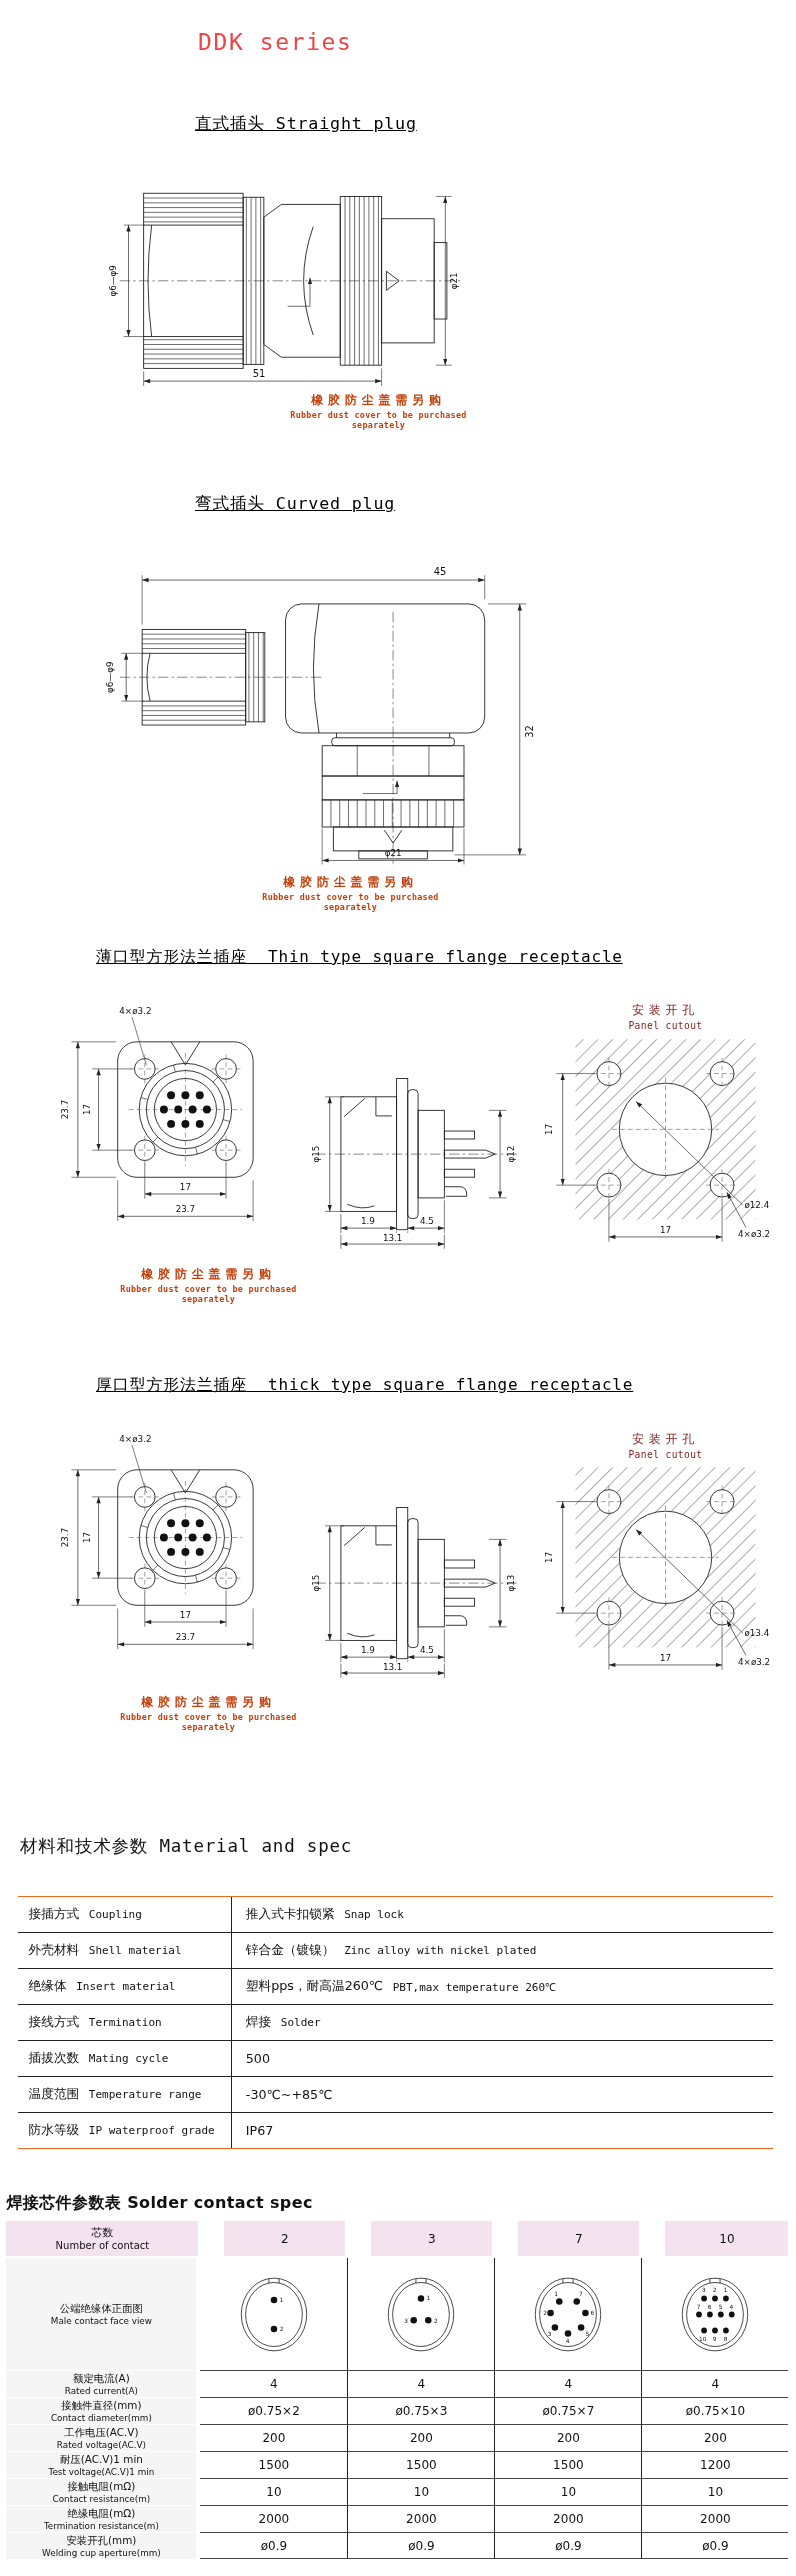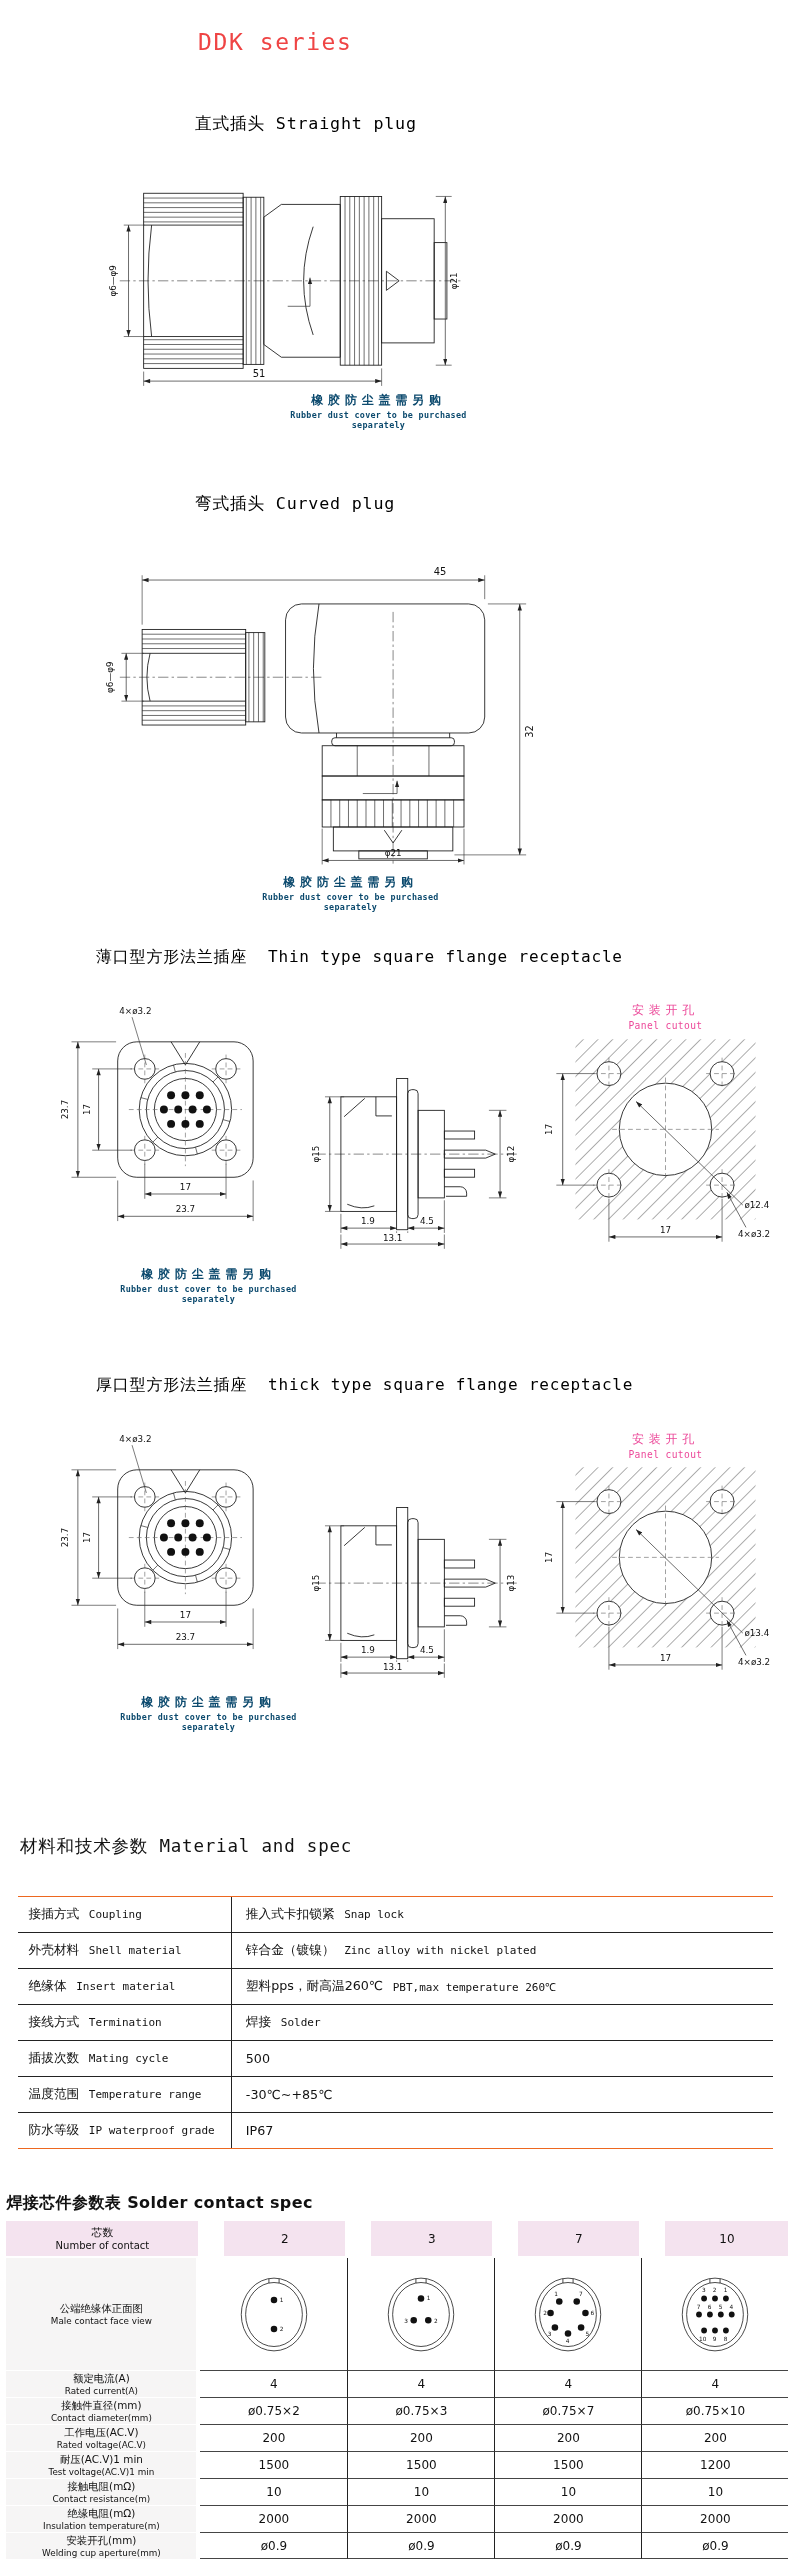--- a/index.html
+++ b/index.html
@@ -1,25 +1,25 @@
 <!DOCTYPE html>
 <html style="font-size:12.7px"><head>
 <meta charset="utf-8">
 <style>
   html,body{margin:0;padding:0;background:#fff;}
   body{width:797px;font-family:"DejaVu Sans",sans-serif;color:#111;}
   #page{position:relative;width:797px;height:2576px;background:#fff;overflow:hidden;}
   .abs{position:absolute;}
   .doc-title{font-family:"DejaVu Sans Mono","DejaVu Sans",monospace;font-size:23px;letter-spacing:1.6px;color:#ef4444;}
-  .sec-heading{font-family:"DejaVu Sans Mono","DejaVu Sans",monospace;font-size:16.7px;letter-spacing:0.8px;color:#000;white-space:pre;}
+  .sec-heading{font-family:"DejaVu Sans Mono","DejaVu Sans",monospace;font-size:16.7px;letter-spacing:0.8px;color:#000;white-space:pre;text-decoration:underline;}
   .sec-heading.small{font-size:16px;}
-  .note{text-align:center;color:#0c4a6e;}
+  .note{text-align:center;color:#c2410c;}
   .note-zh{font-size:12px;font-weight:600;letter-spacing:4.8px;line-height:1.1;}
   .note-en{font-family:"DejaVu Sans Mono",monospace;font-size:8.4px;font-weight:700;letter-spacing:0.3px;margin-top:2.4px;}
-  .cutout-title{text-align:center;color:#ec4899;}
+  .cutout-title{text-align:center;color:#7f1d1d;}
   .cutout-title .zh{font-size:12px;letter-spacing:4.8px;}
   .cutout-title .en{font-family:"DejaVu Sans Mono",monospace;font-size:9.6px;margin-top:0.8px;letter-spacing:0.4px;}
   
   .ln{stroke:#1d1d1d;stroke-width:1.1;fill:none;}
   .lnw{stroke:#1d1d1d;stroke-width:1.1;fill:#fff;}
   .thin{stroke:#1d1d1d;stroke-width:0.8;fill:none;}
   .dim{stroke:#333;stroke-width:0.9;fill:none;}
   .ext{stroke:#333;stroke-width:0.8;fill:none;}
   .cl{stroke:#444;stroke-width:0.8;fill:none;stroke-dasharray:13 4 3 4;}
   .dsh{stroke:#555;stroke-width:0.7;fill:none;stroke-dasharray:6 4;}
@@ -740,21 +740,21 @@
           <div class="len">Contact resistance(m)</div>
         </div>
       <div class="sol-cell c1">10</div>
       <div class="sol-cell c2">10</div>
       <div class="sol-cell c3">10</div>
       <div class="sol-cell c4">10</div>
     </div>
     <div class="sol-row vrow">
       <div class="sol-label">
           <div class="lzh">绝缘电阻(mΩ)</div>
-          <div class="len">Insulation temperature(m)</div>
+          <div class="len">Termination resistance(m)</div>
         </div>
       <div class="sol-cell c1">2000</div>
       <div class="sol-cell c2">2000</div>
       <div class="sol-cell c3">2000</div>
       <div class="sol-cell c4">2000</div>
     </div>
     <div class="sol-row vrow sol-last">
       <div class="sol-label">
           <div class="lzh">安装开孔(mm)</div>
           <div class="len">Welding cup aperture(mm)</div>

